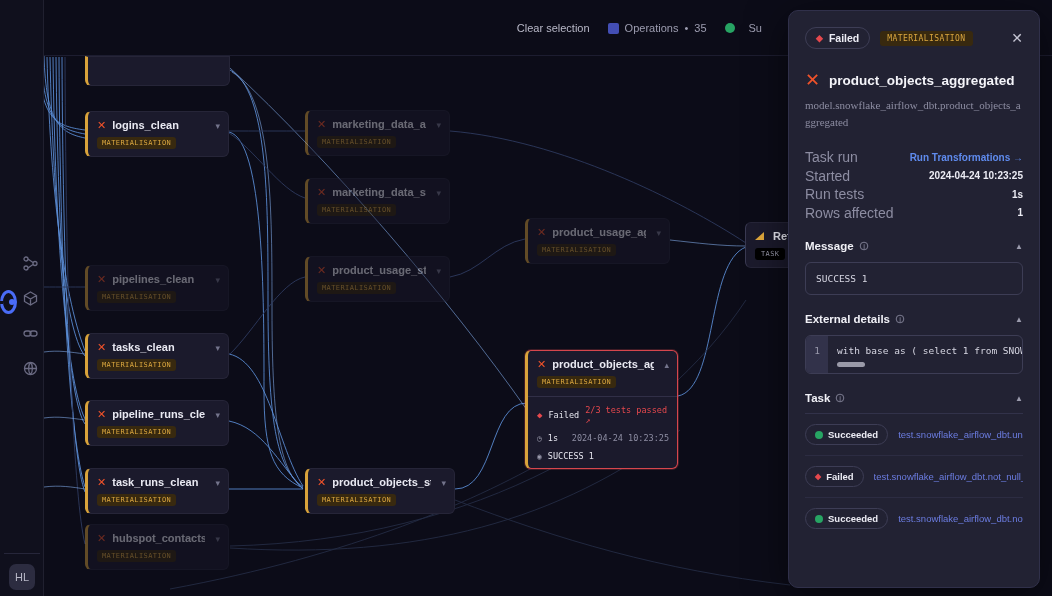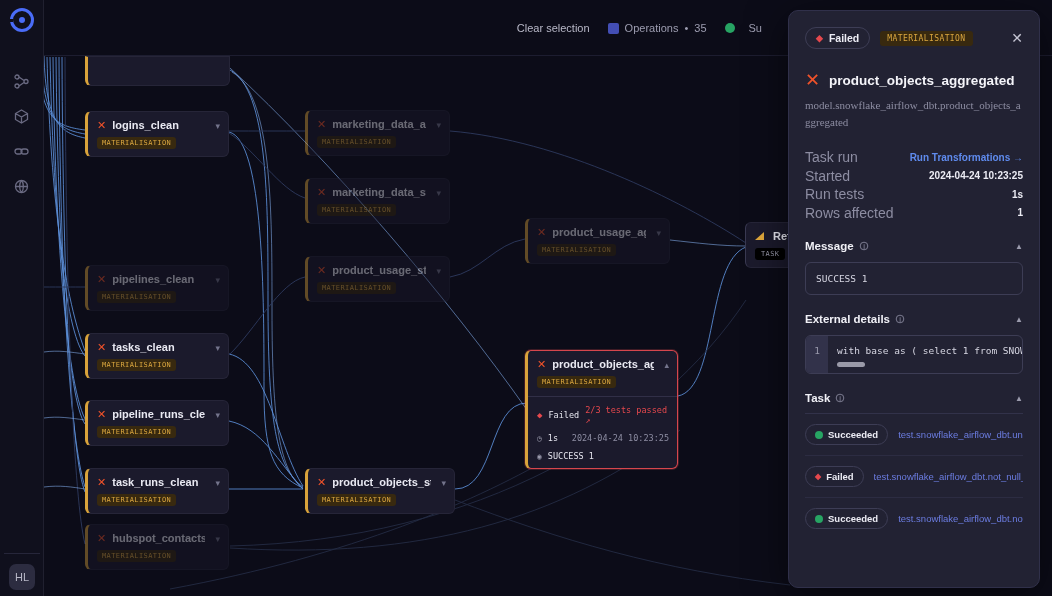--- a/index.html
+++ b/index.html
@@ -1,21 +1,21 @@
 <!DOCTYPE html>
 <html><head>
 <meta charset="utf-8">
 <style>
   * { margin:0; padding:0; box-sizing:border-box; }
   html,body { width:1052px; height:596px; overflow:hidden; background:#0c0c18; }
   body { font-family:"Liberation Sans", sans-serif; }
   #app { position:relative; width:1052px; height:596px; background:#0c0c18; overflow:hidden; }
 
   
-  .sidebar { position:absolute; left:0; top:0; width:44px; height:596px; background:#10101d; border-right:1px solid #20202f; z-index:6; display:flex; flex-direction:column; align-items:center; }
+  .sidebar { position:absolute; left:0; top:0; width:44px; height:596px; background:#10101d; border-right:1px solid #20202f; z-index:6; display:flex; align-items:center; }
   .logo { width:24px; height:24px; margin-top:8px; border-radius:50%; border:3px solid #4a6cf7; position:relative; background:#10101d; }
   .logo::before { content:""; position:absolute; left:6px; top:6px; width:6px; height:6px; border-radius:50%; background:#4a6cf7; }
   .logo::after { content:""; position:absolute; left:-4px; top:8px; width:4px; height:3px; background:#10101d; }
   .side-icons { margin-top:36px; display:flex; flex-direction:column; gap:9px; align-items:center; }
   .side-ic { width:26px; height:26px; display:flex; align-items:center; justify-content:center; border-radius:6px; color:#6a6a82; }
   .side-ic svg { stroke:#6a6a82; }
   .side-bottom { position:absolute; bottom:6px; left:0; width:44px; display:flex; flex-direction:column; align-items:center; }
   .side-div { width:36px; height:1px; background:#26263a; margin-bottom:10px; }
   .avatar { width:26px; height:26px; border-radius:7px; background:#2c2c40; color:#b9b9c8; font-size:11px; display:flex; align-items:center; justify-content:center; }
 

